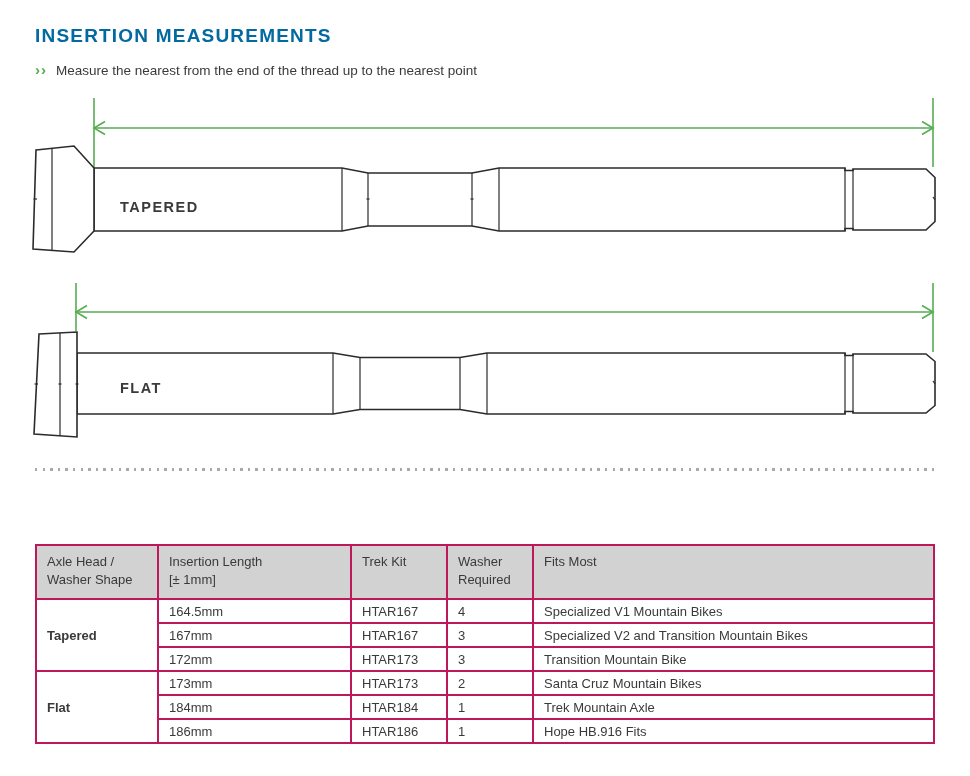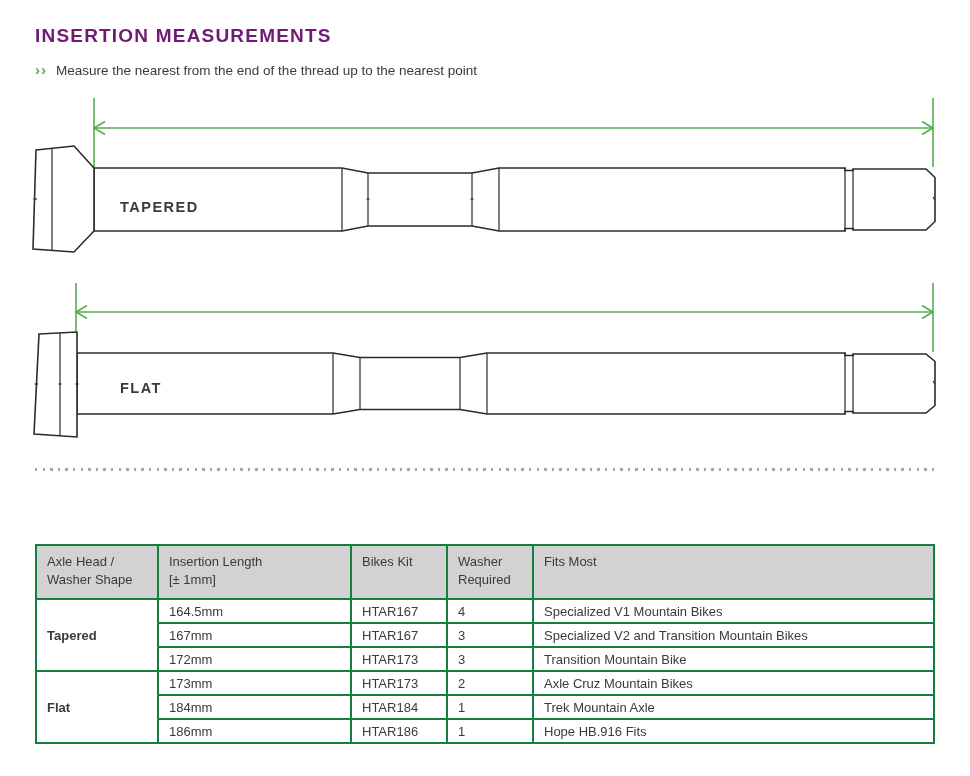--- a/index.html
+++ b/index.html
@@ -2,40 +2,40 @@
 <html><head>
 <meta charset="utf-8">
 <style>
   * { margin: 0; padding: 0; box-sizing: border-box; }
   html, body { width: 970px; height: 776px; background: #ffffff;
     font-family: "Liberation Sans", sans-serif; color: #3a3a3a; }
   .page { position: relative; width: 970px; height: 776px; overflow: hidden; }
 
   .section-title {
     position: absolute; left: 35px;
-    font-size: 19px; font-weight: bold; letter-spacing: 1.2px; color: #701a75;
+    font-size: 19px; font-weight: bold; letter-spacing: 1.2px; color: #0369a1;
   }
   #title-insertion { top: 25px; }
   #title-measuring { top: 506px; }
 
   .subtitle { position: absolute; left: 35px; top: 61px; font-size: 13.5px; color: #3a3a3a; }
   .subtitle .chev { color: #55ad50; font-weight: bold; font-size: 15px; margin-right: 9px; letter-spacing: 1px; }
 
   svg.diagram { position: absolute; left: 0; display: block; }
   #svg-tapered { top: 90px; }
   #svg-flat { top: 275px; }
   .axle-label { font-size: 14.5px; font-weight: bold; letter-spacing: 1.5px; fill: #3a3a3a;
     font-family: "Liberation Sans", sans-serif; }
 
   .dotted-divider { position: absolute; left: 35px; top: 468px; width: 900px; height: 3px;
     background: repeating-linear-gradient(90deg, #a8a8a8 0 2.5px, transparent 2.5px 7.6px); }
 
   table.chart { position: absolute; left: 35px; top: 544px; width: 898px;
     border-collapse: collapse; table-layout: fixed; font-size: 13px; color: #3a3a3a; }
-  table.chart th, table.chart td { border: 2px solid #15803d; }
+  table.chart th, table.chart td { border: 2px solid #be185d; }
   table.chart thead tr { height: 54px; }
   table.chart tbody tr { height: 24px; }
   table.chart th { background: #d2d2d2; font-weight: normal; text-align: left;
     vertical-align: top; padding: 7px 6px 0 10px; white-space: pre-line; line-height: 1.35; }
   table.chart td { padding: 0 6px 0 10px; vertical-align: middle; white-space: nowrap; }
   td.group-cell { font-weight: bold; vertical-align: middle; }
   td.merge-below { border-bottom-style: hidden; }
 </style>
 </head>
 <body>
@@ -114,21 +114,21 @@
         <col style="width:96px">
       <col style="width:86px">
         <col style="width:401px">
     </colgroup>
     <thead>
       <tr>
         <th>Axle Head /
 Washer Shape</th>
         <th>Insertion Length
 [± 1mm]</th>
-        <th>Bikes Kit</th>
+        <th>Trek Kit</th>
         <th>Washer
 Required</th>
         <th>Fits Most</th>
       </tr>
     </thead>
     <tbody>
       <tr>
         <td rowspan="3" class="group-cell">Tapered</td>
         <td>164.5mm</td>
         <td class="merge-below">HTAR167</td>
@@ -145,21 +145,21 @@
         <td>172mm</td>
         <td class="merge-below">HTAR173</td>
         <td>3</td>
         <td>Transition Mountain Bike</td>
       </tr>
       <tr>
         <td rowspan="3" class="group-cell">Flat</td>
         <td>173mm</td>
         <td>HTAR173</td>
         <td>2</td>
-        <td>Axle Cruz Mountain Bikes</td>
+        <td>Santa Cruz Mountain Bikes</td>
       </tr>
       <tr>
         <td>184mm</td>
         <td>HTAR184</td>
         <td>1</td>
         <td>Trek Mountain Axle</td>
       </tr>
       <tr>
         <td>186mm</td>
         <td>HTAR186</td>

